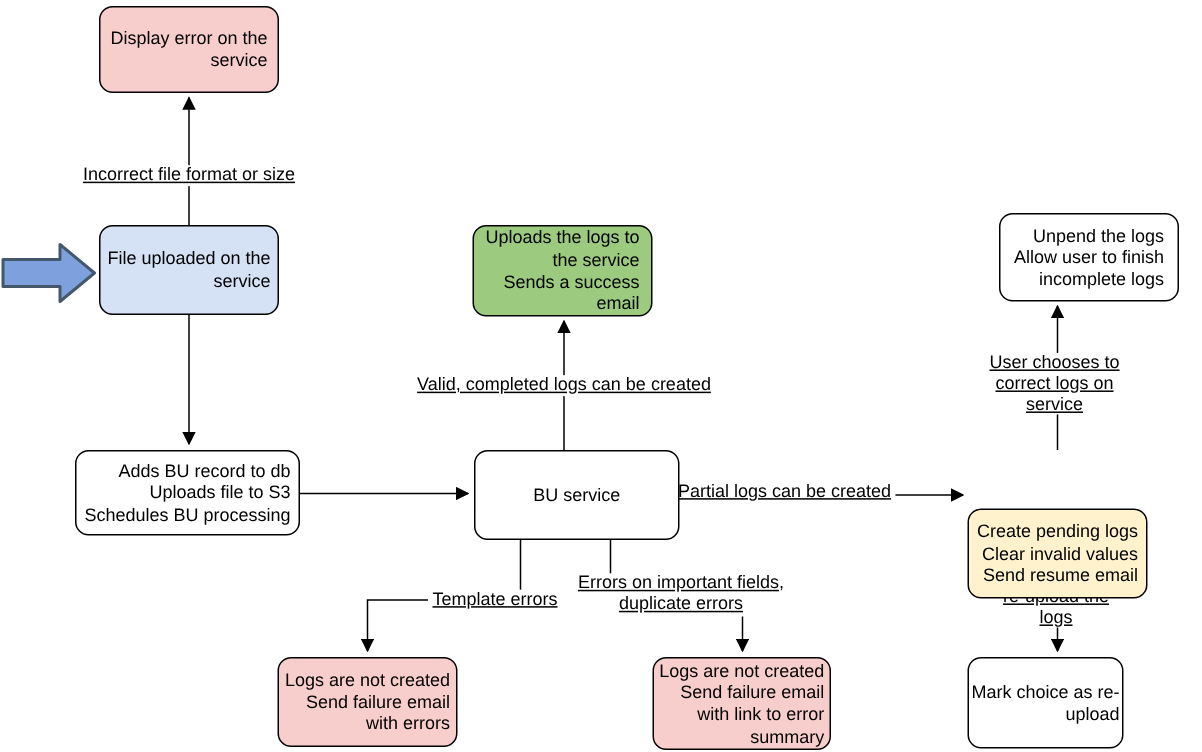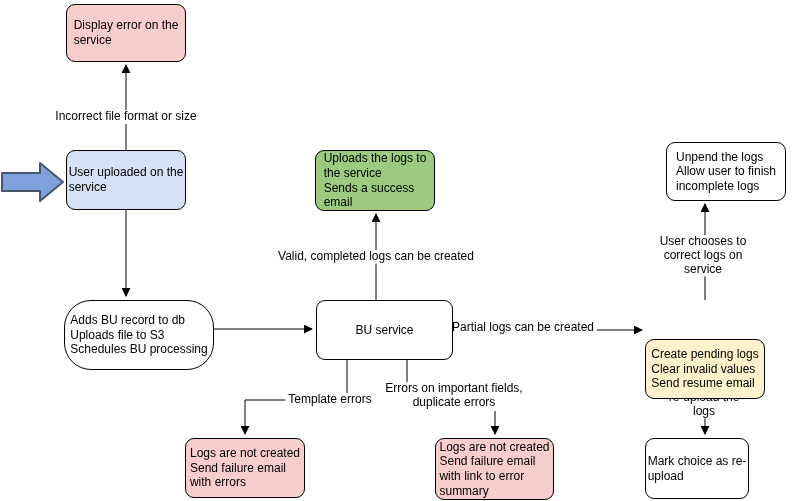--- a/index.html
+++ b/index.html
@@ -5,37 +5,37 @@
   html,body{margin:0;padding:0;background:#fff;}
   #canvas{
     position:relative;width:801px;height:501px;background:#ffffff;
     font-family:"Liberation Sans",sans-serif;overflow:hidden;
   }
   #wires{position:absolute;left:0;top:0;width:801px;height:501px;}
   .node{
     position:absolute;box-sizing:border-box;
     border:1px solid #000;border-radius:9px;
     display:flex;align-items:center;justify-content:center;
-    text-align:left;font-size:12px;line-height:1.21;
+    text-align:right;font-size:12px;line-height:1.21;
     white-space:pre-line;padding:0;color:#000;background:#fff;
   }
   .n-display{left:66px;top:4px;width:120px;height:58px;}
   .n-file{left:66px;top:150px;width:120px;height:60px;}
-  .n-adds{left:64px;top:300px;width:150px;height:70px;border-radius:27px;}
+  .n-adds{left:50px;top:300px;width:150px;height:57px;}
   .n-buservice{left:316px;top:300px;width:137px;height:60px;}
   .n-success{left:315px;top:150px;width:120px;height:61px;}
   .n-unpend{left:645px;top:142px;width:120px;height:59px;}
   .n-pending{left:645px;top:300px;width:120px;height:60px;}
   .n-mark{left:645px;top:438px;width:104px;height:61px;}
   .n-pink1{left:185px;top:438px;width:120px;height:60px;}
   .n-pink2{left:435px;top:438px;width:119px;height:62px;}
   .elabel{
     position:absolute;transform:translate(-50%,-50%);
     background:#ffffff;font-size:12px;line-height:1.15;
-    text-align:center;white-space:pre-line;padding:0 3px;color:#000;
+    text-align:center;white-space:pre-line;padding:0 3px;color:#000;text-decoration:underline;
   }
   .l-incorrect{left:126px;top:117px;}
   .l-correct{left:128px;top:262px;}
   .l-valid{left:376px;top:257px;}
   .l-partial{left:523px;top:328px;}
   .l-template{left:330px;top:400px;}
   .l-fields{left:454px;top:396px;}
   .l-corrects{left:703px;top:256px;}
   .l-reuploads{left:704px;top:398px;}
 </style>
@@ -77,21 +77,21 @@
   <div class="elabel l-valid">Valid, completed logs can be created</div>
   <div class="elabel l-partial">Partial logs can be created</div>
   <div class="elabel l-template">Template errors</div>
   <div class="elabel l-fields">Errors on important fields,
 duplicate errors</div>
   <div class="elabel l-corrects">User chooses to correct logs on service</div>
   <div class="elabel l-reuploads">User decides to re-upload the logs</div>
 
   <div class="node n-display" style="background-color: rgb(248, 206, 204);">Display error on the
 service</div>
-  <div class="node n-file" style="background-color: rgb(213, 225, 245);">User uploaded on the
+  <div class="node n-file" style="background-color: rgb(213, 225, 245);">File uploaded on the
 service</div>
   <div class="node n-adds" style="background-color: rgb(255, 255, 255);">Adds BU record to db
 Uploads file to S3
 Schedules BU processing</div>
   <div class="node n-buservice" style="background-color: rgb(255, 255, 255);">BU service</div>
   <div class="node n-success" style="background-color: rgb(156, 202, 127);">Uploads the logs to
 the service
 Sends a success
 email</div>
   <div class="node n-unpend" style="background-color: rgb(255, 255, 255); margin-left: 21px;">Unpend the logs

